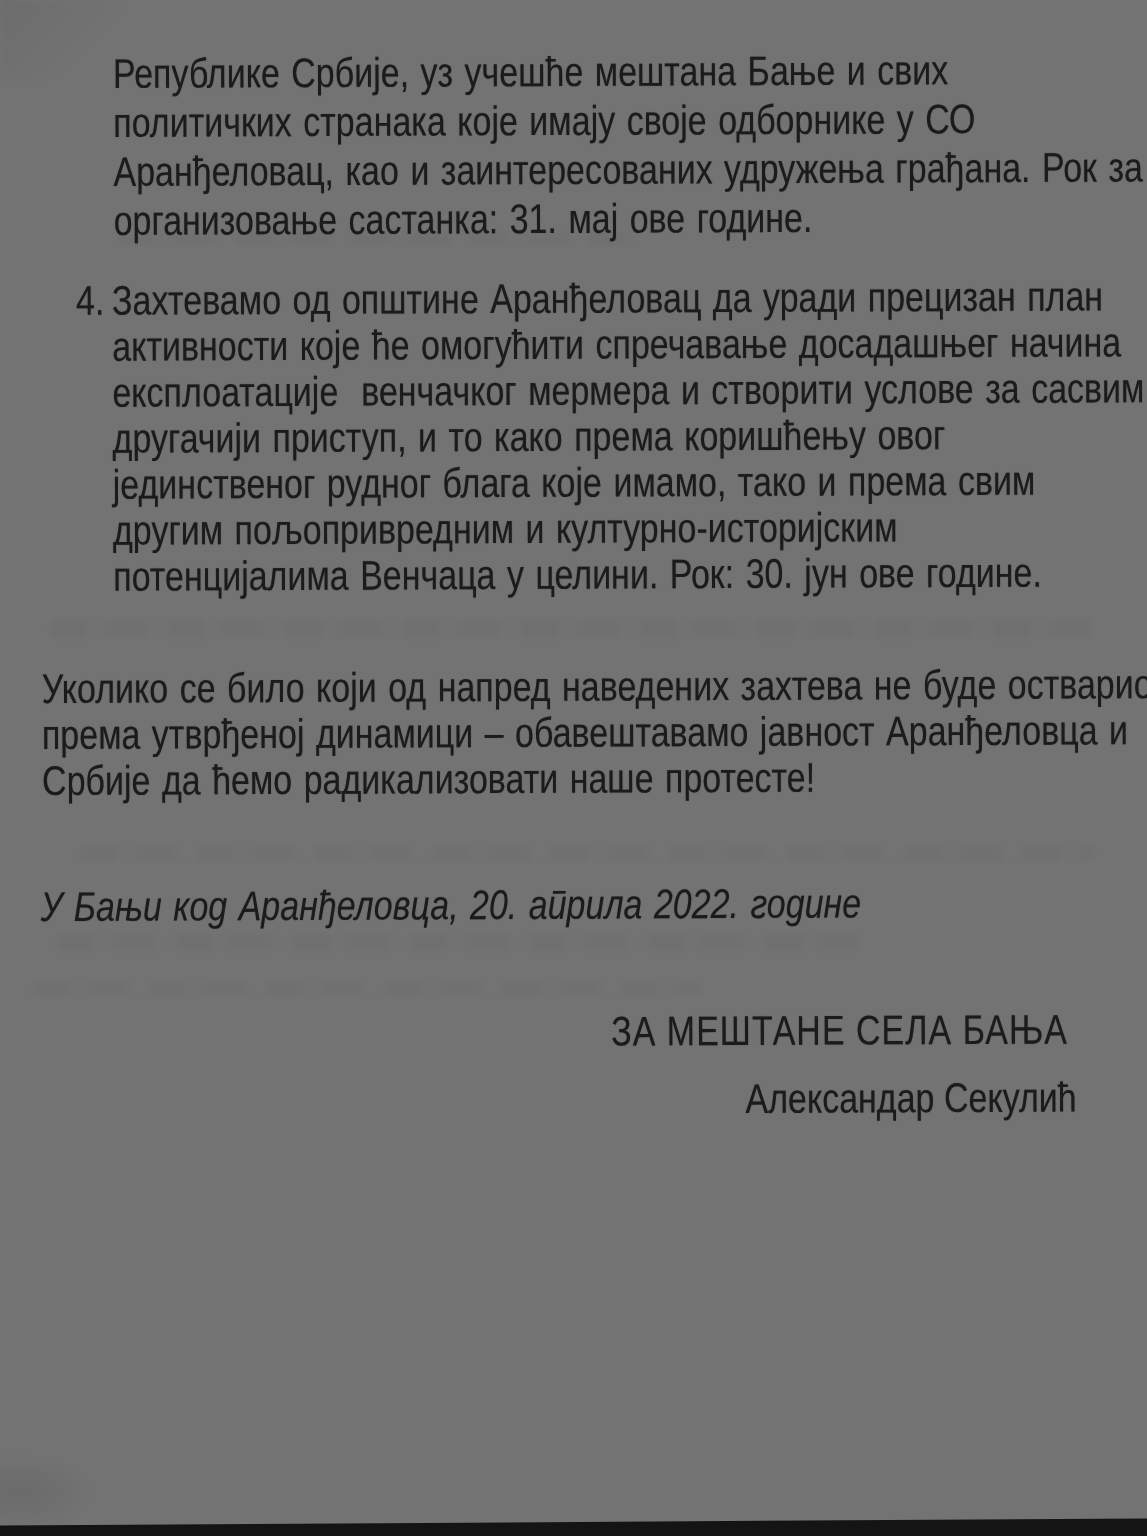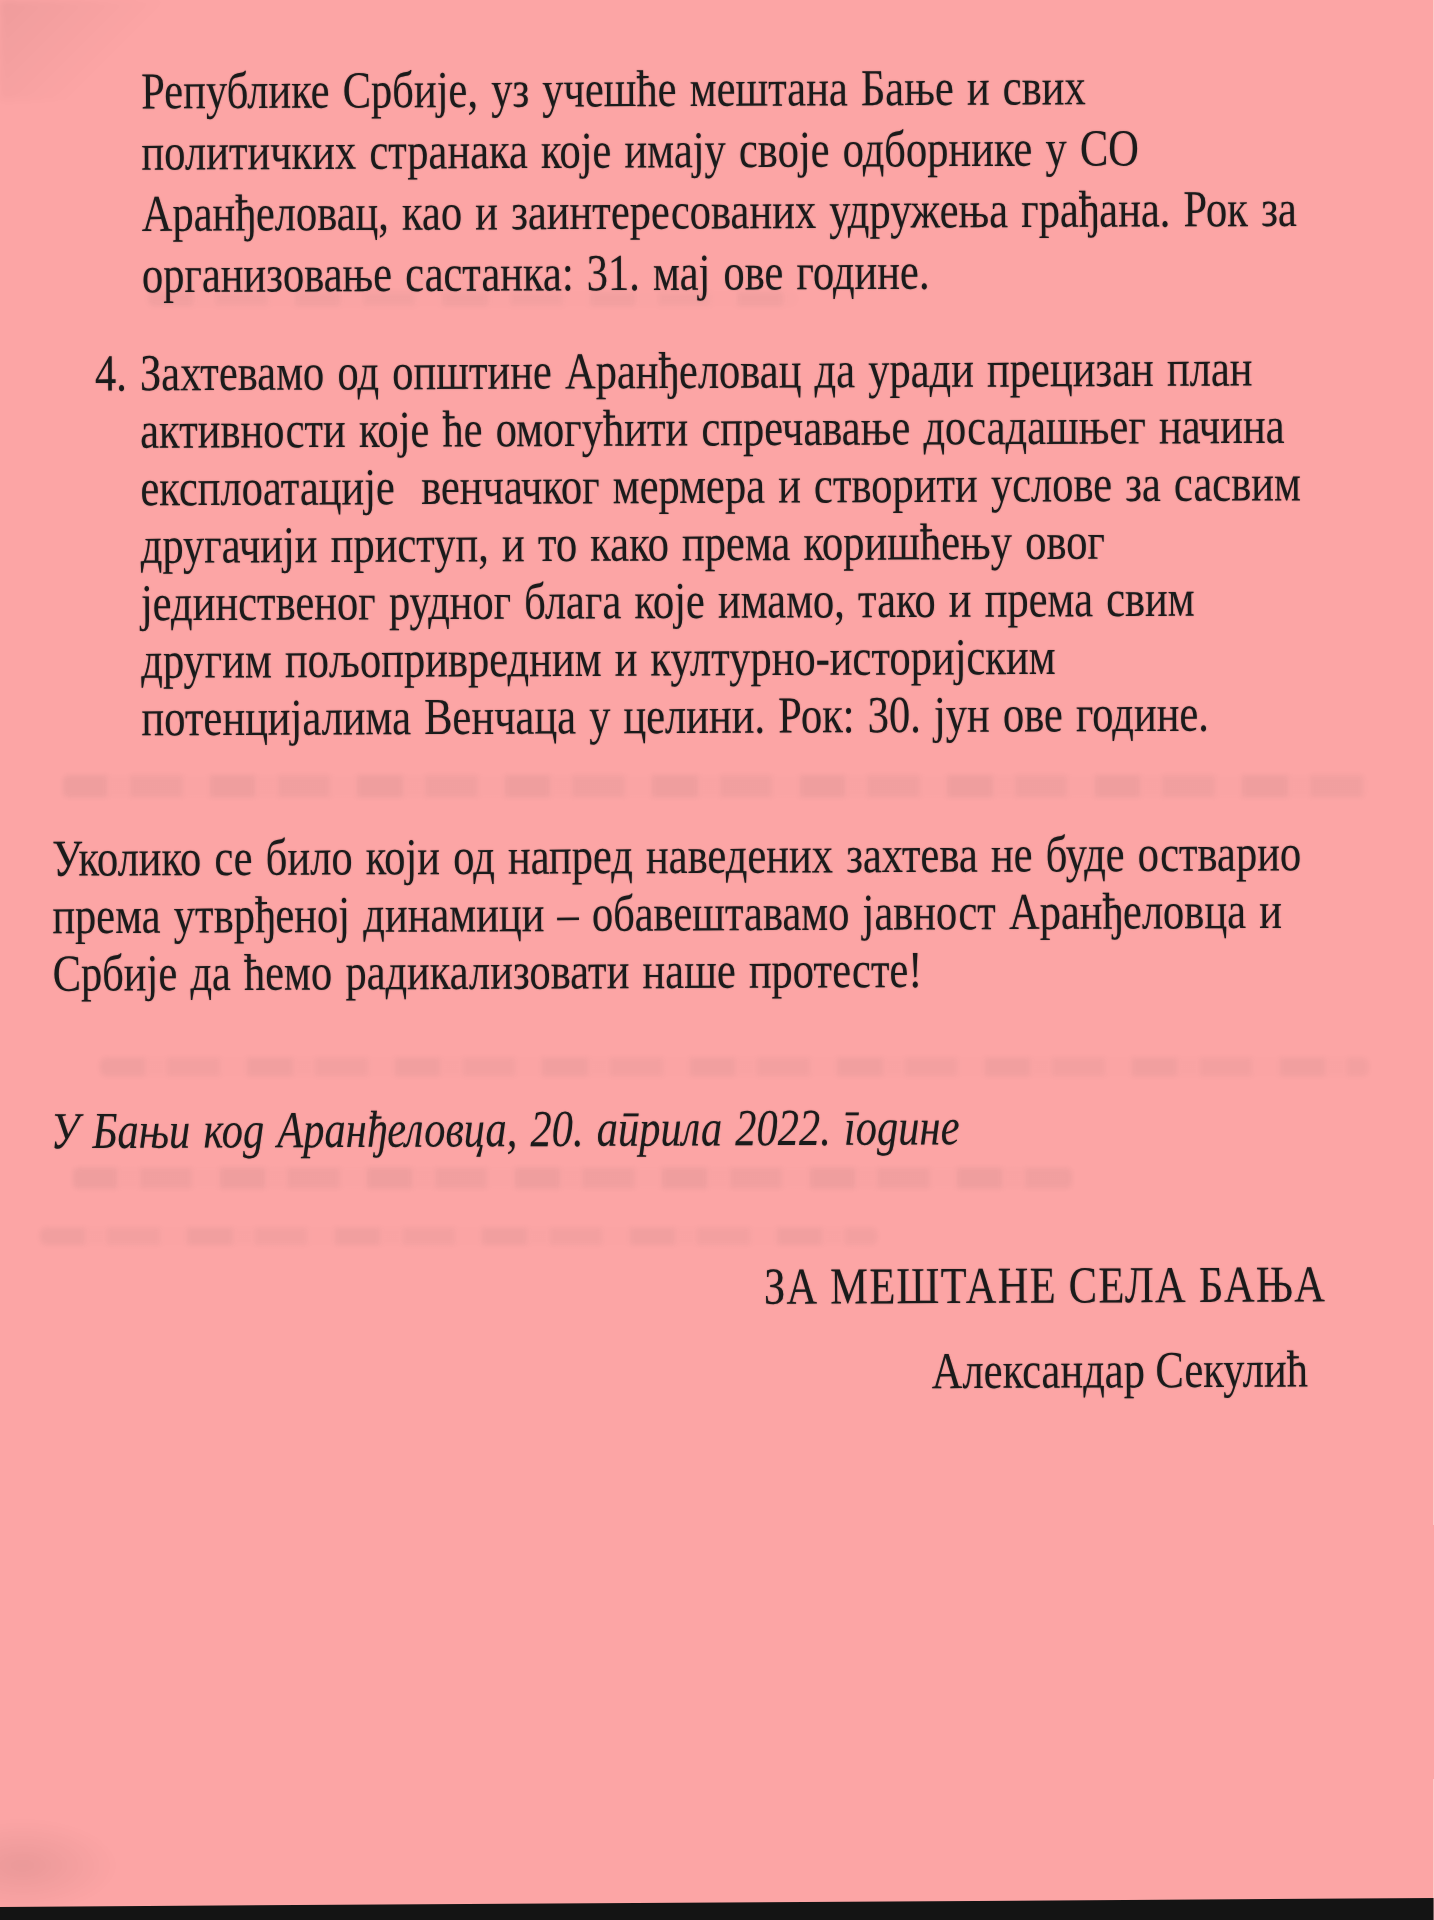--- a/index.html
+++ b/index.html
@@ -5,23 +5,23 @@
 <style>
   html, body {
     margin: 0;
     padding: 0;
     background: #ffffff;
   }
   .page {
     position: relative;
     width: 1147px;
     height: 1536px;
-    background: #fca5a5;
+    background: #737373;
     overflow: hidden;
-    font-family: Liberation Serif, serif;
+    font-family: Liberation Sans, sans-serif;
     color: #1b1b1b;
   }
   .text-layer {
     position: absolute;
     inset: 0;
     transform: rotate(-0.25deg);
     transform-origin: 50% 50%;
   }
   .para { position: absolute; }
   .line {

